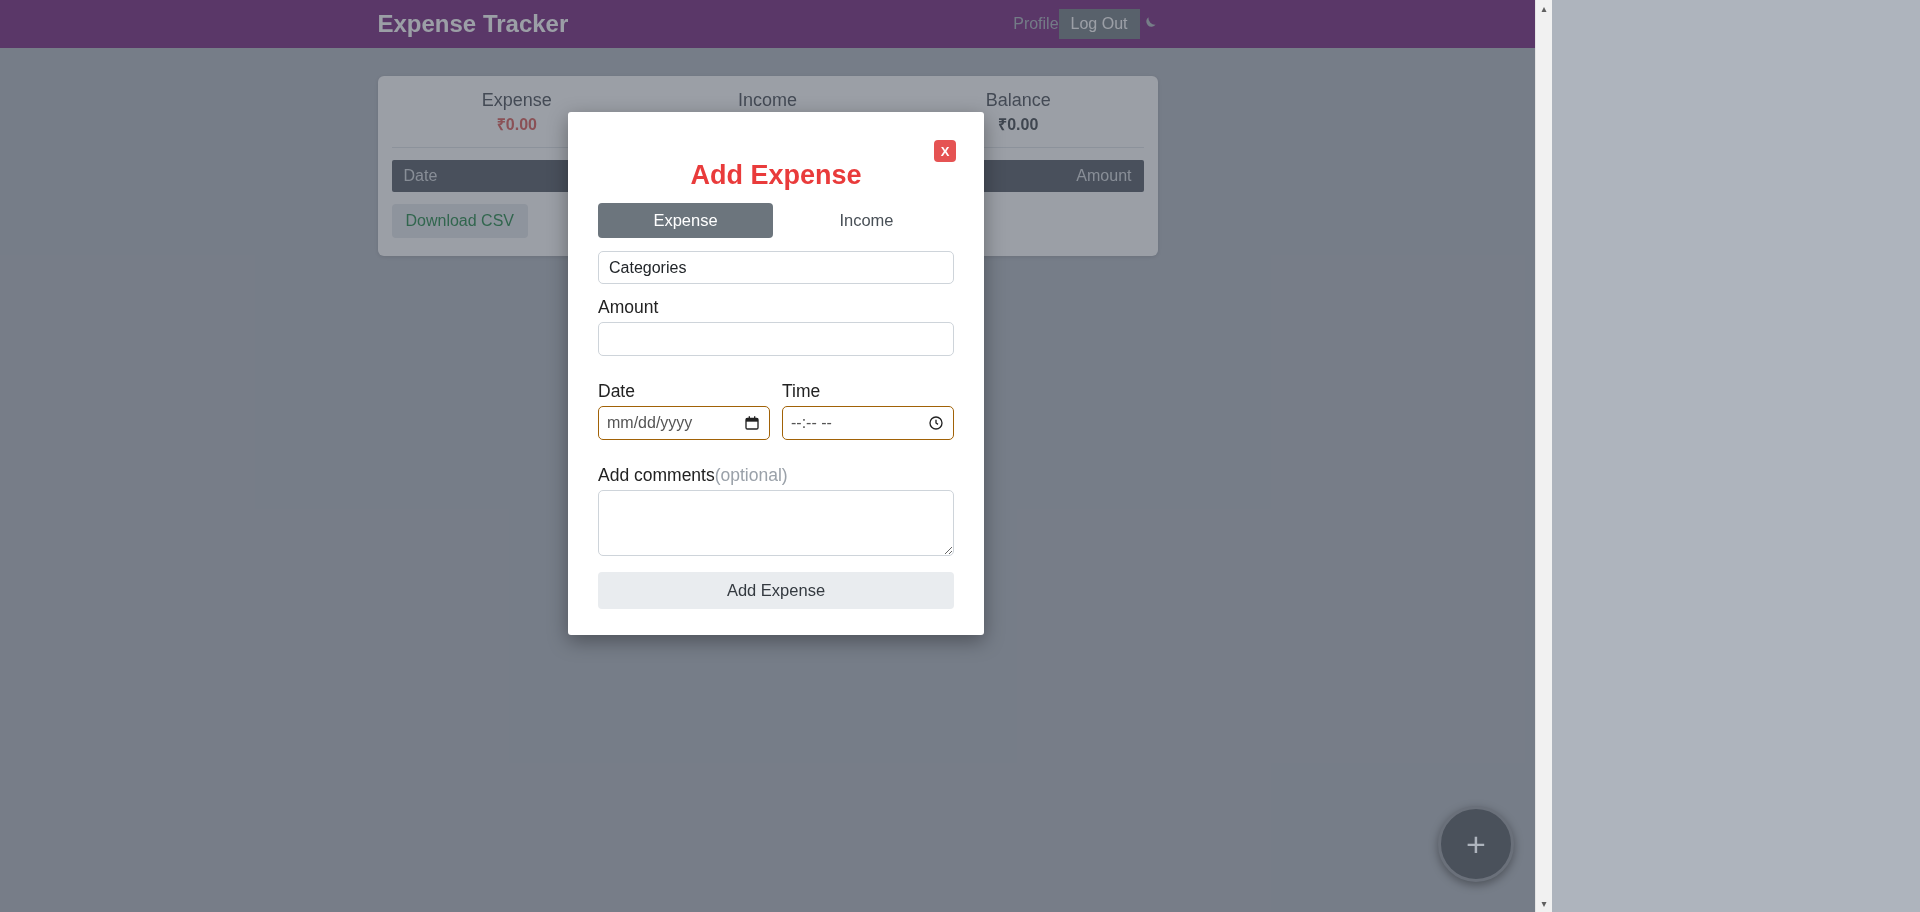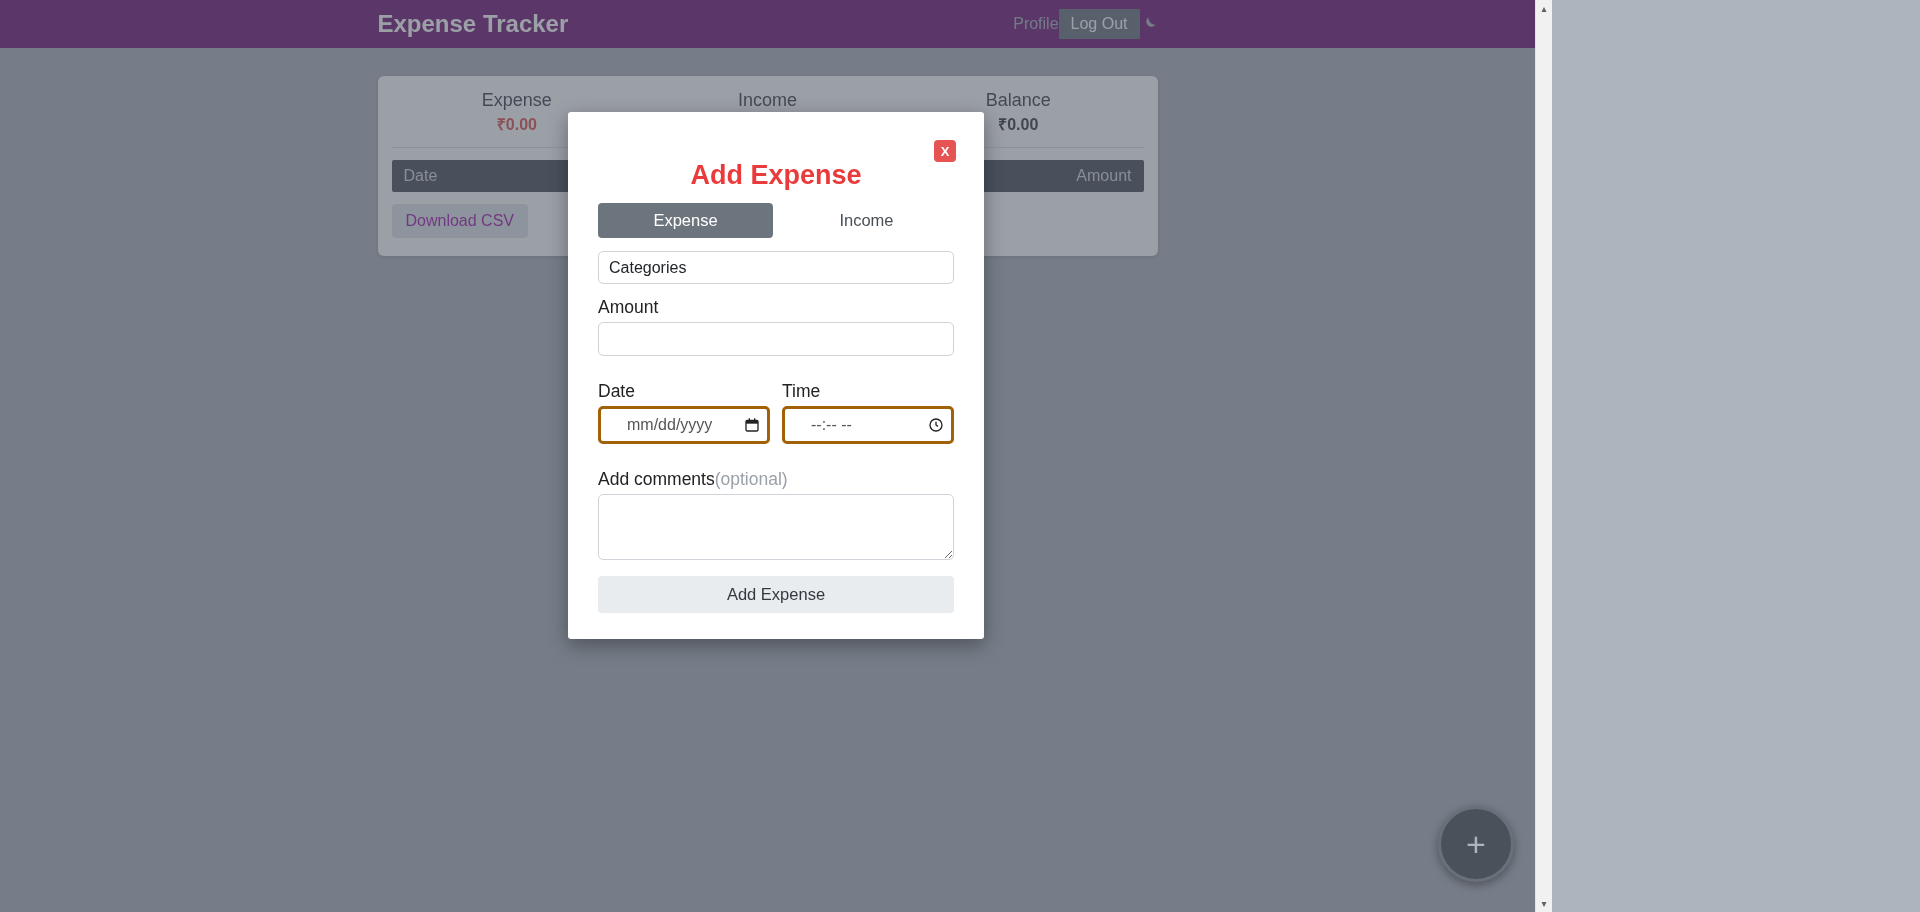--- a/index.html
+++ b/index.html
@@ -105,21 +105,21 @@
     font-size: 16px;
     font-weight: 500;
     margin-top: 12px;
     border-radius: 2px;
   }
   .th-date{flex:0 0 auto;}
   .th-amount{flex:0 0 auto;}
   .download-btn {
     margin-top: 12px;
     background: #e2e6ea;
-    color: #a21caf;
+    color: #15803d;
     border: none;
     border-radius: 4px;
     padding: 8px 14px;
     font-size: 16px;
     font-weight: 500;
     cursor: pointer;
   }
   .overlay {
     position: absolute;
     inset: 0;
@@ -220,23 +220,23 @@
   .datetime-wrap .fake-icon{
     position:absolute;
     right:10px;
     top:50%;
     transform:translateY(-50%);
     color:#222;
     pointer-events:none;
   }
   .datetime-input{
     width:100%;
-    border:3px solid #a16207;
+    border:1px solid #a16207;
     border-radius:5px;
-    padding:7px 34px 7px 26px;
+    padding:7px 34px 7px 8px;
     font-size:16px;
     font-family:inherit;
     color:#555;
     background:#fff;
   }
   .submit-btn {
     width: 100%;
     background: #e9ecef;
     color: #343a40;
     border: none;

